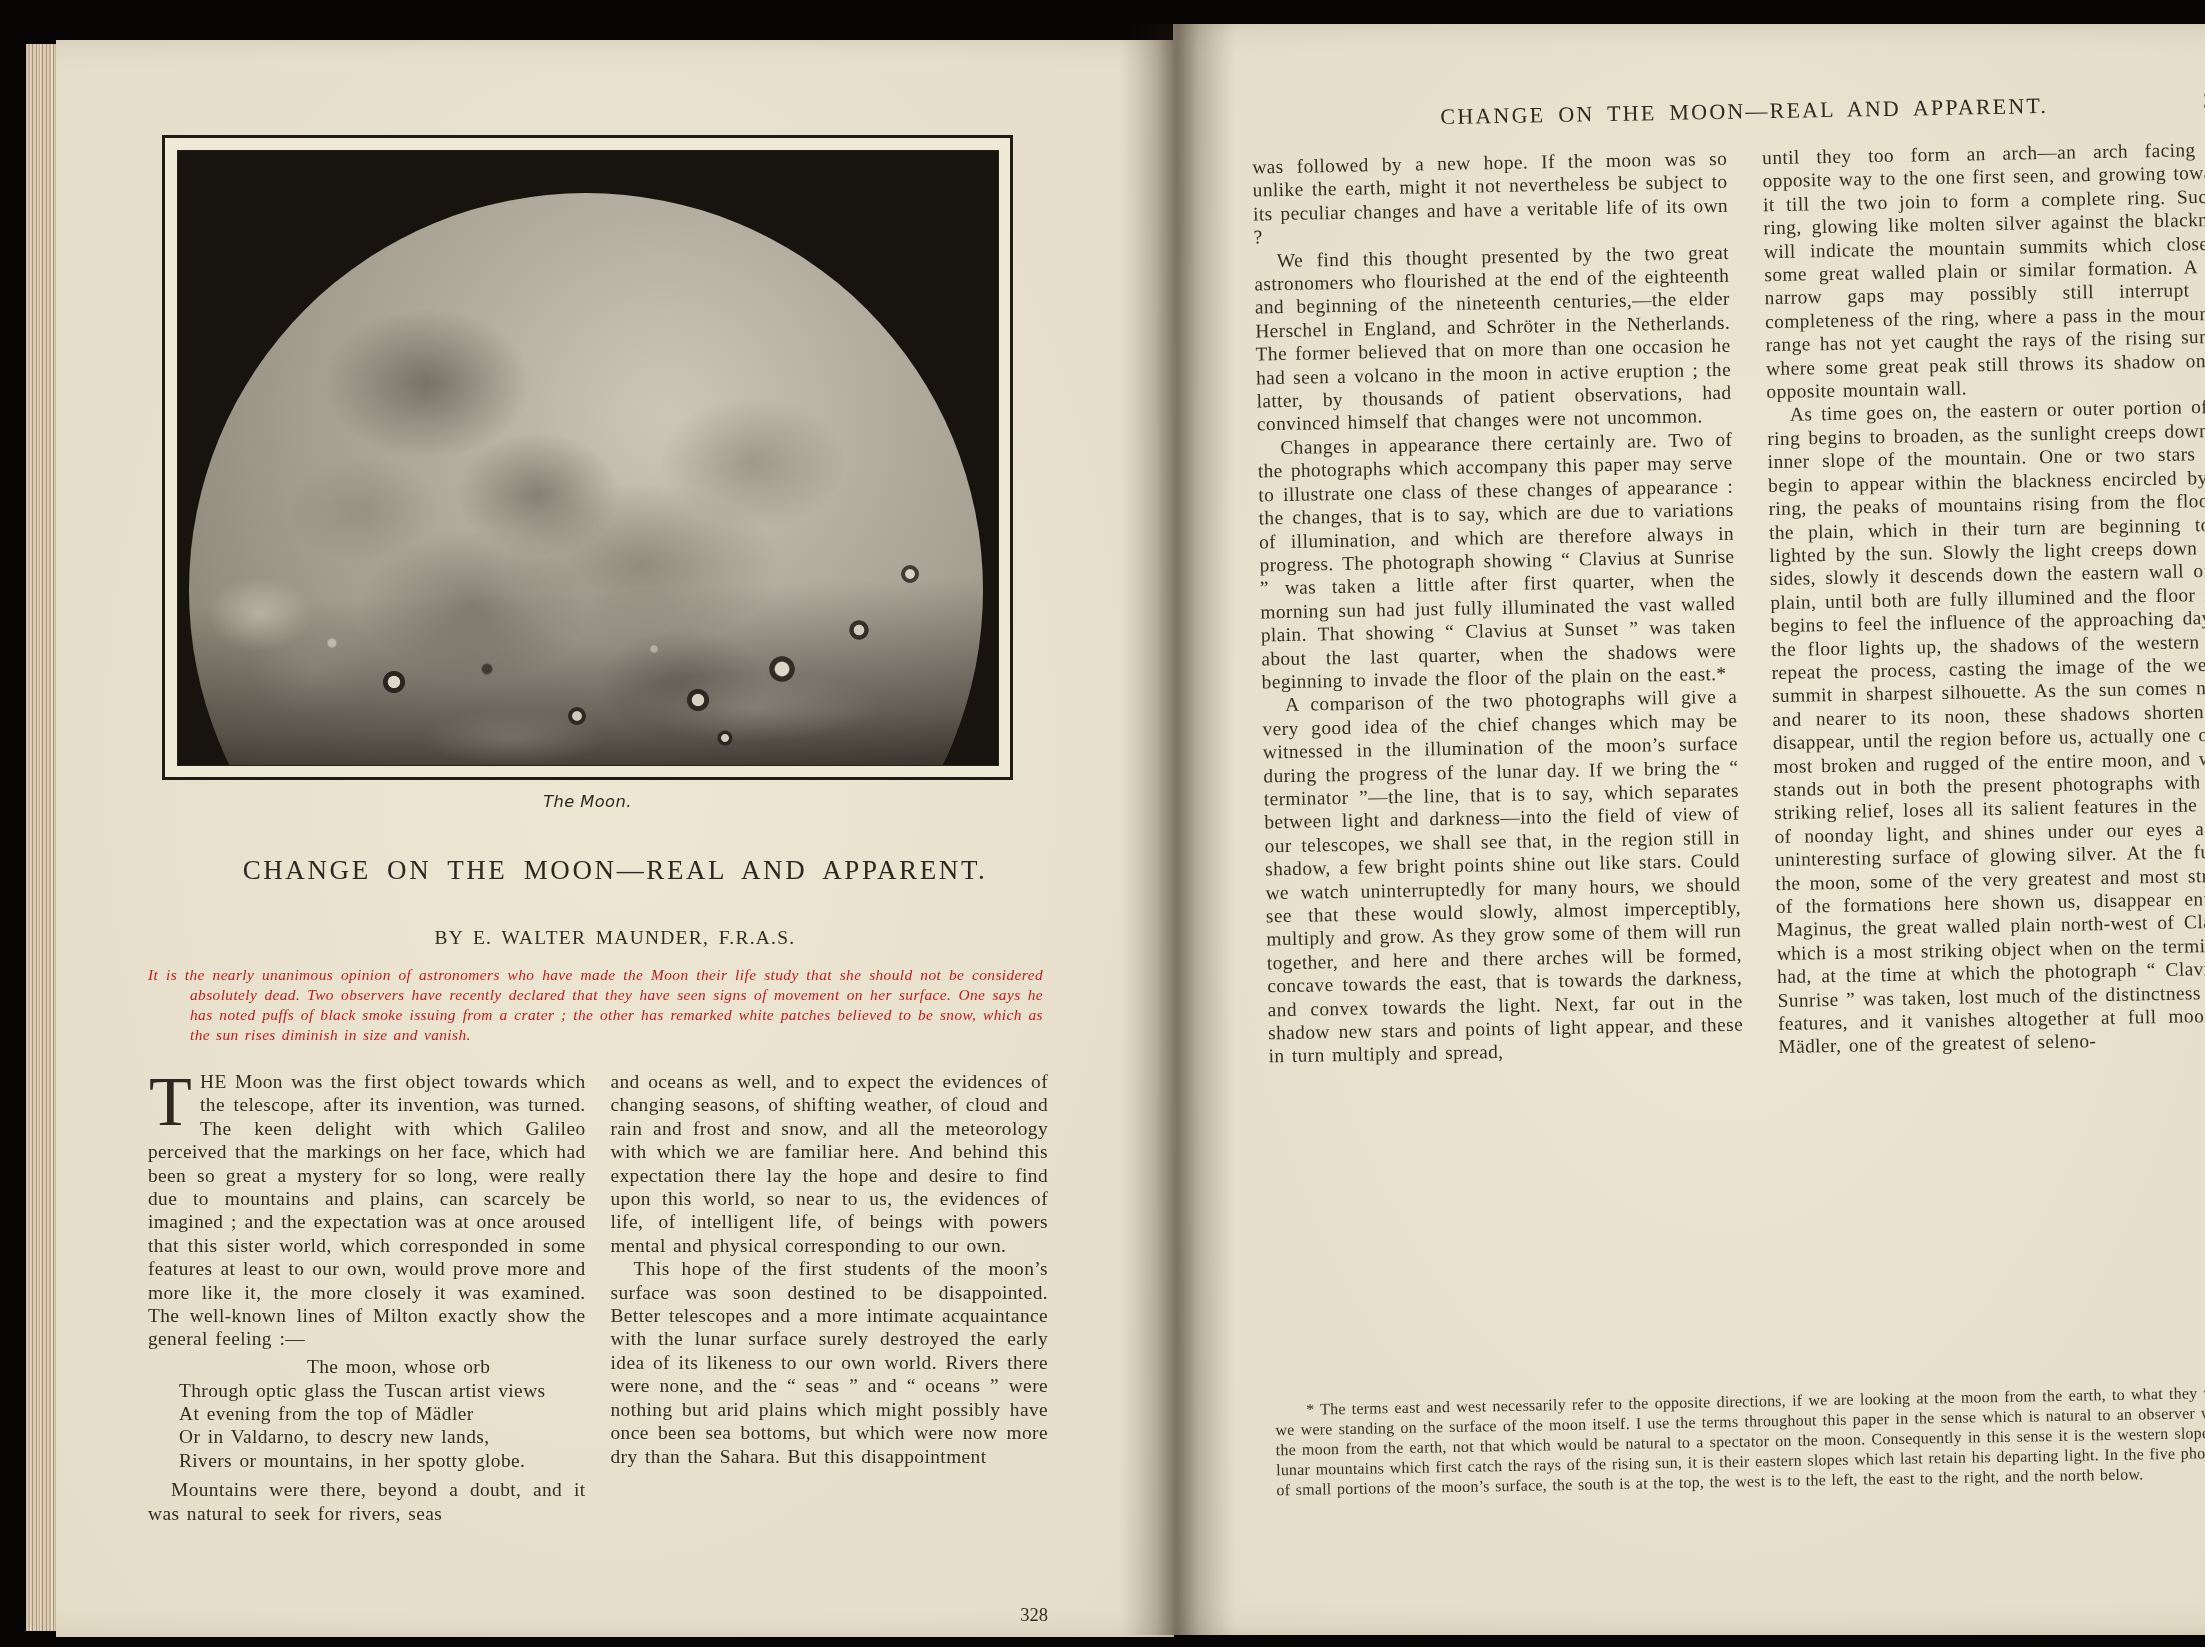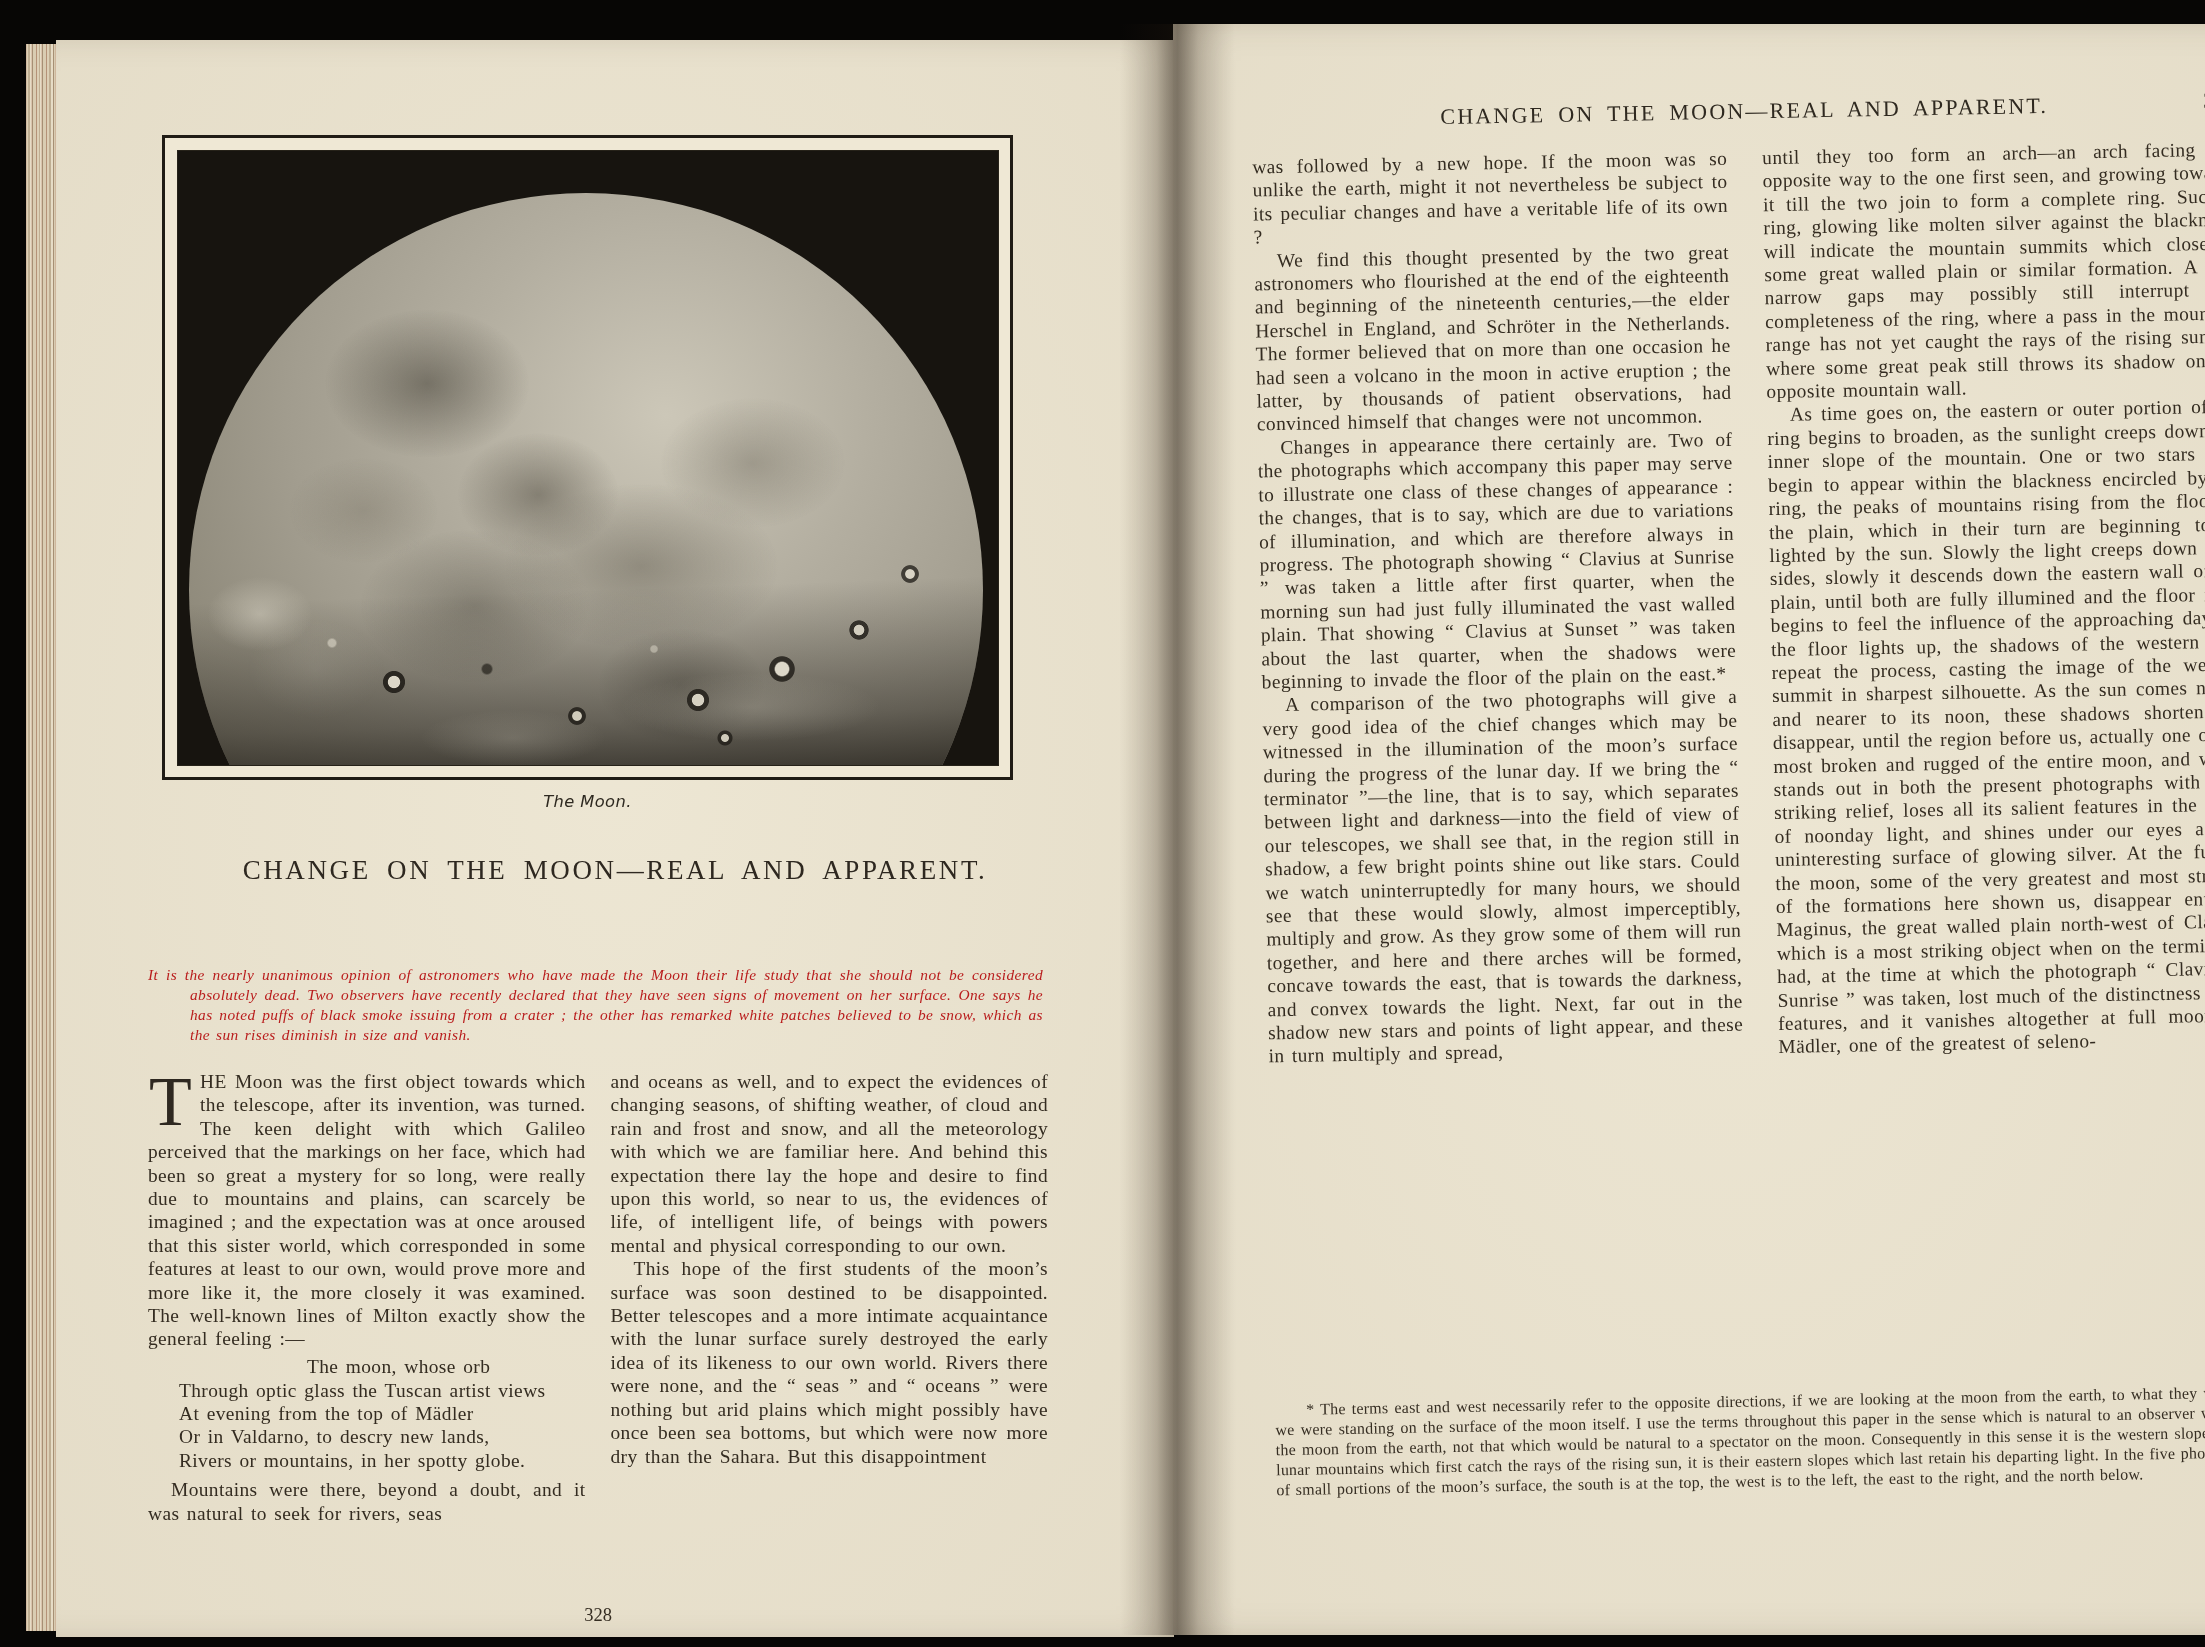--- a/index.html
+++ b/index.html
@@ -74,21 +74,21 @@
   .left-cols .col{width:438px;}
   .right-cols{left:90px;top:123px;width:986px;gap:35px;}
   .right-cols .col{width:475px;}
   .col{font-size:19.4px;line-height:23.4px;letter-spacing:0.4px;word-spacing:2.2px;text-align:justify;color:#342c21;}
   .col p{margin:0;}
   .col p.ind{text-indent:23px;}
   .dropcap{float:left;font-size:70px;line-height:56px;padding:3.5px 8px 0 0.9px;color:#2e2820;}
   .poem{margin:4.4px 0 6.2px 31px;text-align:left;}
   .poem-line{white-space:nowrap;}
   .poem-line:first-child{text-indent:128px;}
-  .pagenum-left{position:absolute;left:92px;top:1565px;width:900px;text-align:center;
+  .pagenum-left{position:absolute;left:92px;top:1565px;width:900px;text-align:right;
     font-size:18.5px;color:#352d22;}
 
   
   .rp-content{position:absolute;inset:0;transform:rotate(-1.05deg);transform-origin:50% 45%;}
   .running-header{position:absolute;left:90px;top:75px;width:986px;}
   .rh-title{display:block;text-align:center;font-size:22px;letter-spacing:2.2px;word-spacing:5.3px;color:#2f2920;}
   .rh-pagenum{position:absolute;right:-4.4px;top:-1.8px;font-size:22px;letter-spacing:1.8px;color:#2f2920;}
   .footnote{position:absolute;left:90px;top:1368px;width:986px;
     font-size:16px;line-height:20px;letter-spacing:0.2px;word-spacing:1.3px;text-align:justify;
     text-indent:31px;color:#362e23;}
@@ -106,20 +106,21 @@
       <div class="moon-photo">
         <div class="moon-disc"></div>
         <div class="moon-maria"></div>
         <div class="moon-shadow"></div>
         <div class="moon-craters"></div>
       </div>
     </div>
     <div class="figure-caption">The Moon.</div>
 
     <div class="article-title">CHANGE ON THE MOON—REAL AND APPARENT.</div>
+    <div class="article-byline">BY E. WALTER MAUNDER, F.R.A.S.</div>
     <div class="abstract">It is the nearly unanimous opinion of astronomers who have made the Moon their life study that she should not be considered absolutely dead. Two observers have recently declared that they have seen signs of movement on her surface. One says he has noted puffs of black smoke issuing from a crater ; the other has remarked white patches believed to be snow, which as the sun rises diminish in size and vanish.</div>
 
     <div class="columns left-cols">
       <div class="col">
         <p><span class="dropcap">T</span><span>HE Moon was the first object towards which the telescope, after its invention, was turned. The keen delight with which Galileo perceived that the markings on her face, which had been so great a mystery for so long, were really due to mountains and plains, can scarcely be imagined ; and the expectation was at once aroused that this sister world, which corresponded in some features at least to our own, would prove more and more like it, the more closely it was examined. The well-known lines of Milton exactly show the general feeling :—</span></p>
         <div class="poem">
           <div class="poem-line">The moon, whose orb</div>
           <div class="poem-line">Through optic glass the Tuscan artist views</div>
           <div class="poem-line">At evening from the top of Mädler</div>
           <div class="poem-line">Or in Valdarno, to descry new lands,</div>

